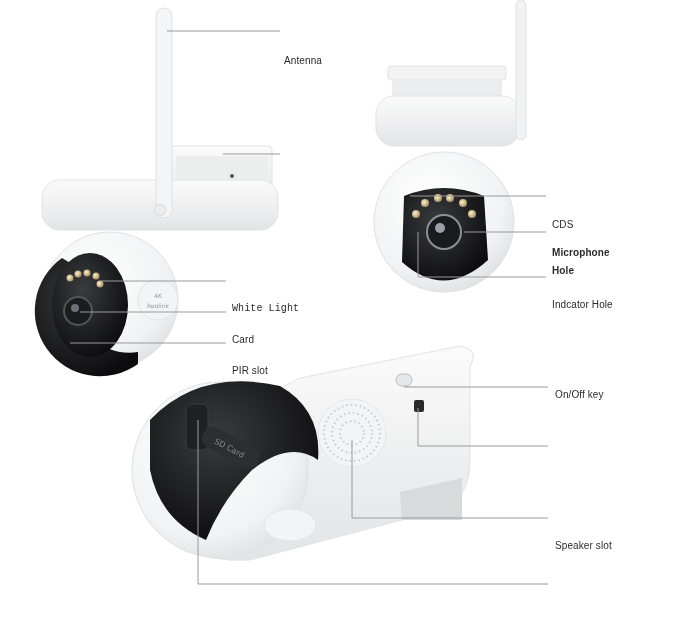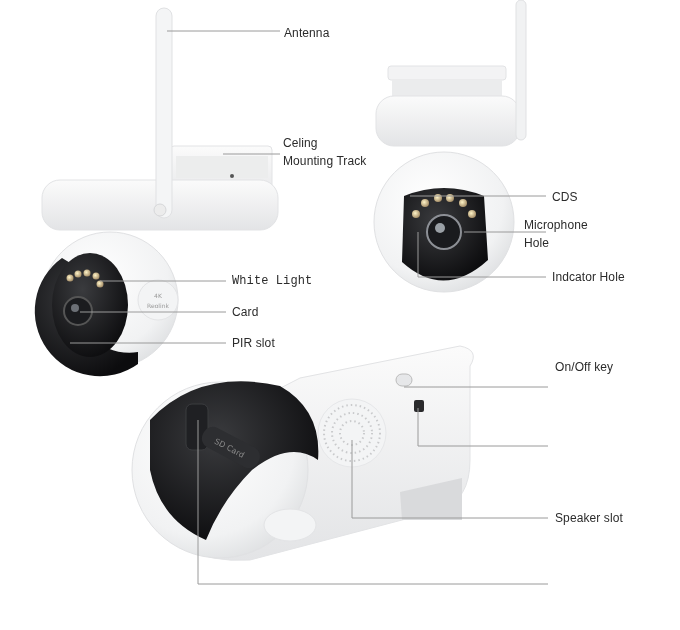--- a/index.html
+++ b/index.html
@@ -1,20 +1,20 @@
 <!DOCTYPE html>
 <html><head>
   <meta charset="utf-8">
   <style>
     html, body { margin: 0; padding: 0; background: #ffffff; }
     body { width: 680px; height: 630px; position: relative; overflow: hidden;
            font-family: "Liberation Sans", "DejaVu Sans", sans-serif; }
     #stage { position: absolute; left: 0; top: 0; width: 680px; height: 630px; }
-    .label { position: absolute; font-size: 12px; line-height: 18px; color: #2b2b2b;
-             white-space: pre-line; letter-spacing: 0.1px; }
+    .label { position: absolute; font-size: 10px; line-height: 18px; color: #2b2b2b;
+             white-space: pre-line; letter-spacing: 0.1px; margin-top: 28px; }
     svg.illus { position: absolute; left: 0; top: 0; }
   </style>
 </head>
 <body>
 
 <div id="stage">
 
   <svg class="illus" width="680" height="630" viewBox="0 0 680 630">
     <defs>
       <radialGradient id="gWhite" cx="40%" cy="35%" r="75%">
@@ -112,24 +112,22 @@
       <line x1="464" y1="232" x2="546" y2="232"></line>
       <polyline points="418,232 418,277 546,277"></polyline>
       <line x1="404" y1="387" x2="548" y2="387"></line>
       <polyline points="418,408 418,446 548,446"></polyline>
       <polyline points="352,440 352,518 548,518"></polyline>
       <polyline points="198,420 198,584 548,584"></polyline>
     </g>
   </svg>
 
   <div class="label" style="left:284px; top:24px;">Antenna</div>
-  <div class="label" style="left:283px; top:134px;">Celing
-Mounting Track</div>
   <div class="label" style="left:232px; top:272px;font-family:Liberation Mono, monospace;">White Light</div>
   <div class="label" style="left:232px; top:303px;">Card</div>
   <div class="label" style="left:232px; top:334px;">PIR slot</div>
   <div class="label" style="left:552px; top:188px;">CDS</div>
-  <div class="label" style="left:524px; top:216px;">Microphone
+  <div class="label" style="left:552px; top:216px;font-weight:bold;">Microphone
 Hole</div>
   <div class="label" style="left:552px; top:268px;">Indcator Hole</div>
   <div class="label" style="left:555px; top:358px;">On/Off key</div>
   <div class="label" style="left:555px; top:509px;">Speaker slot</div>
 </div>
 
 </body></html>

